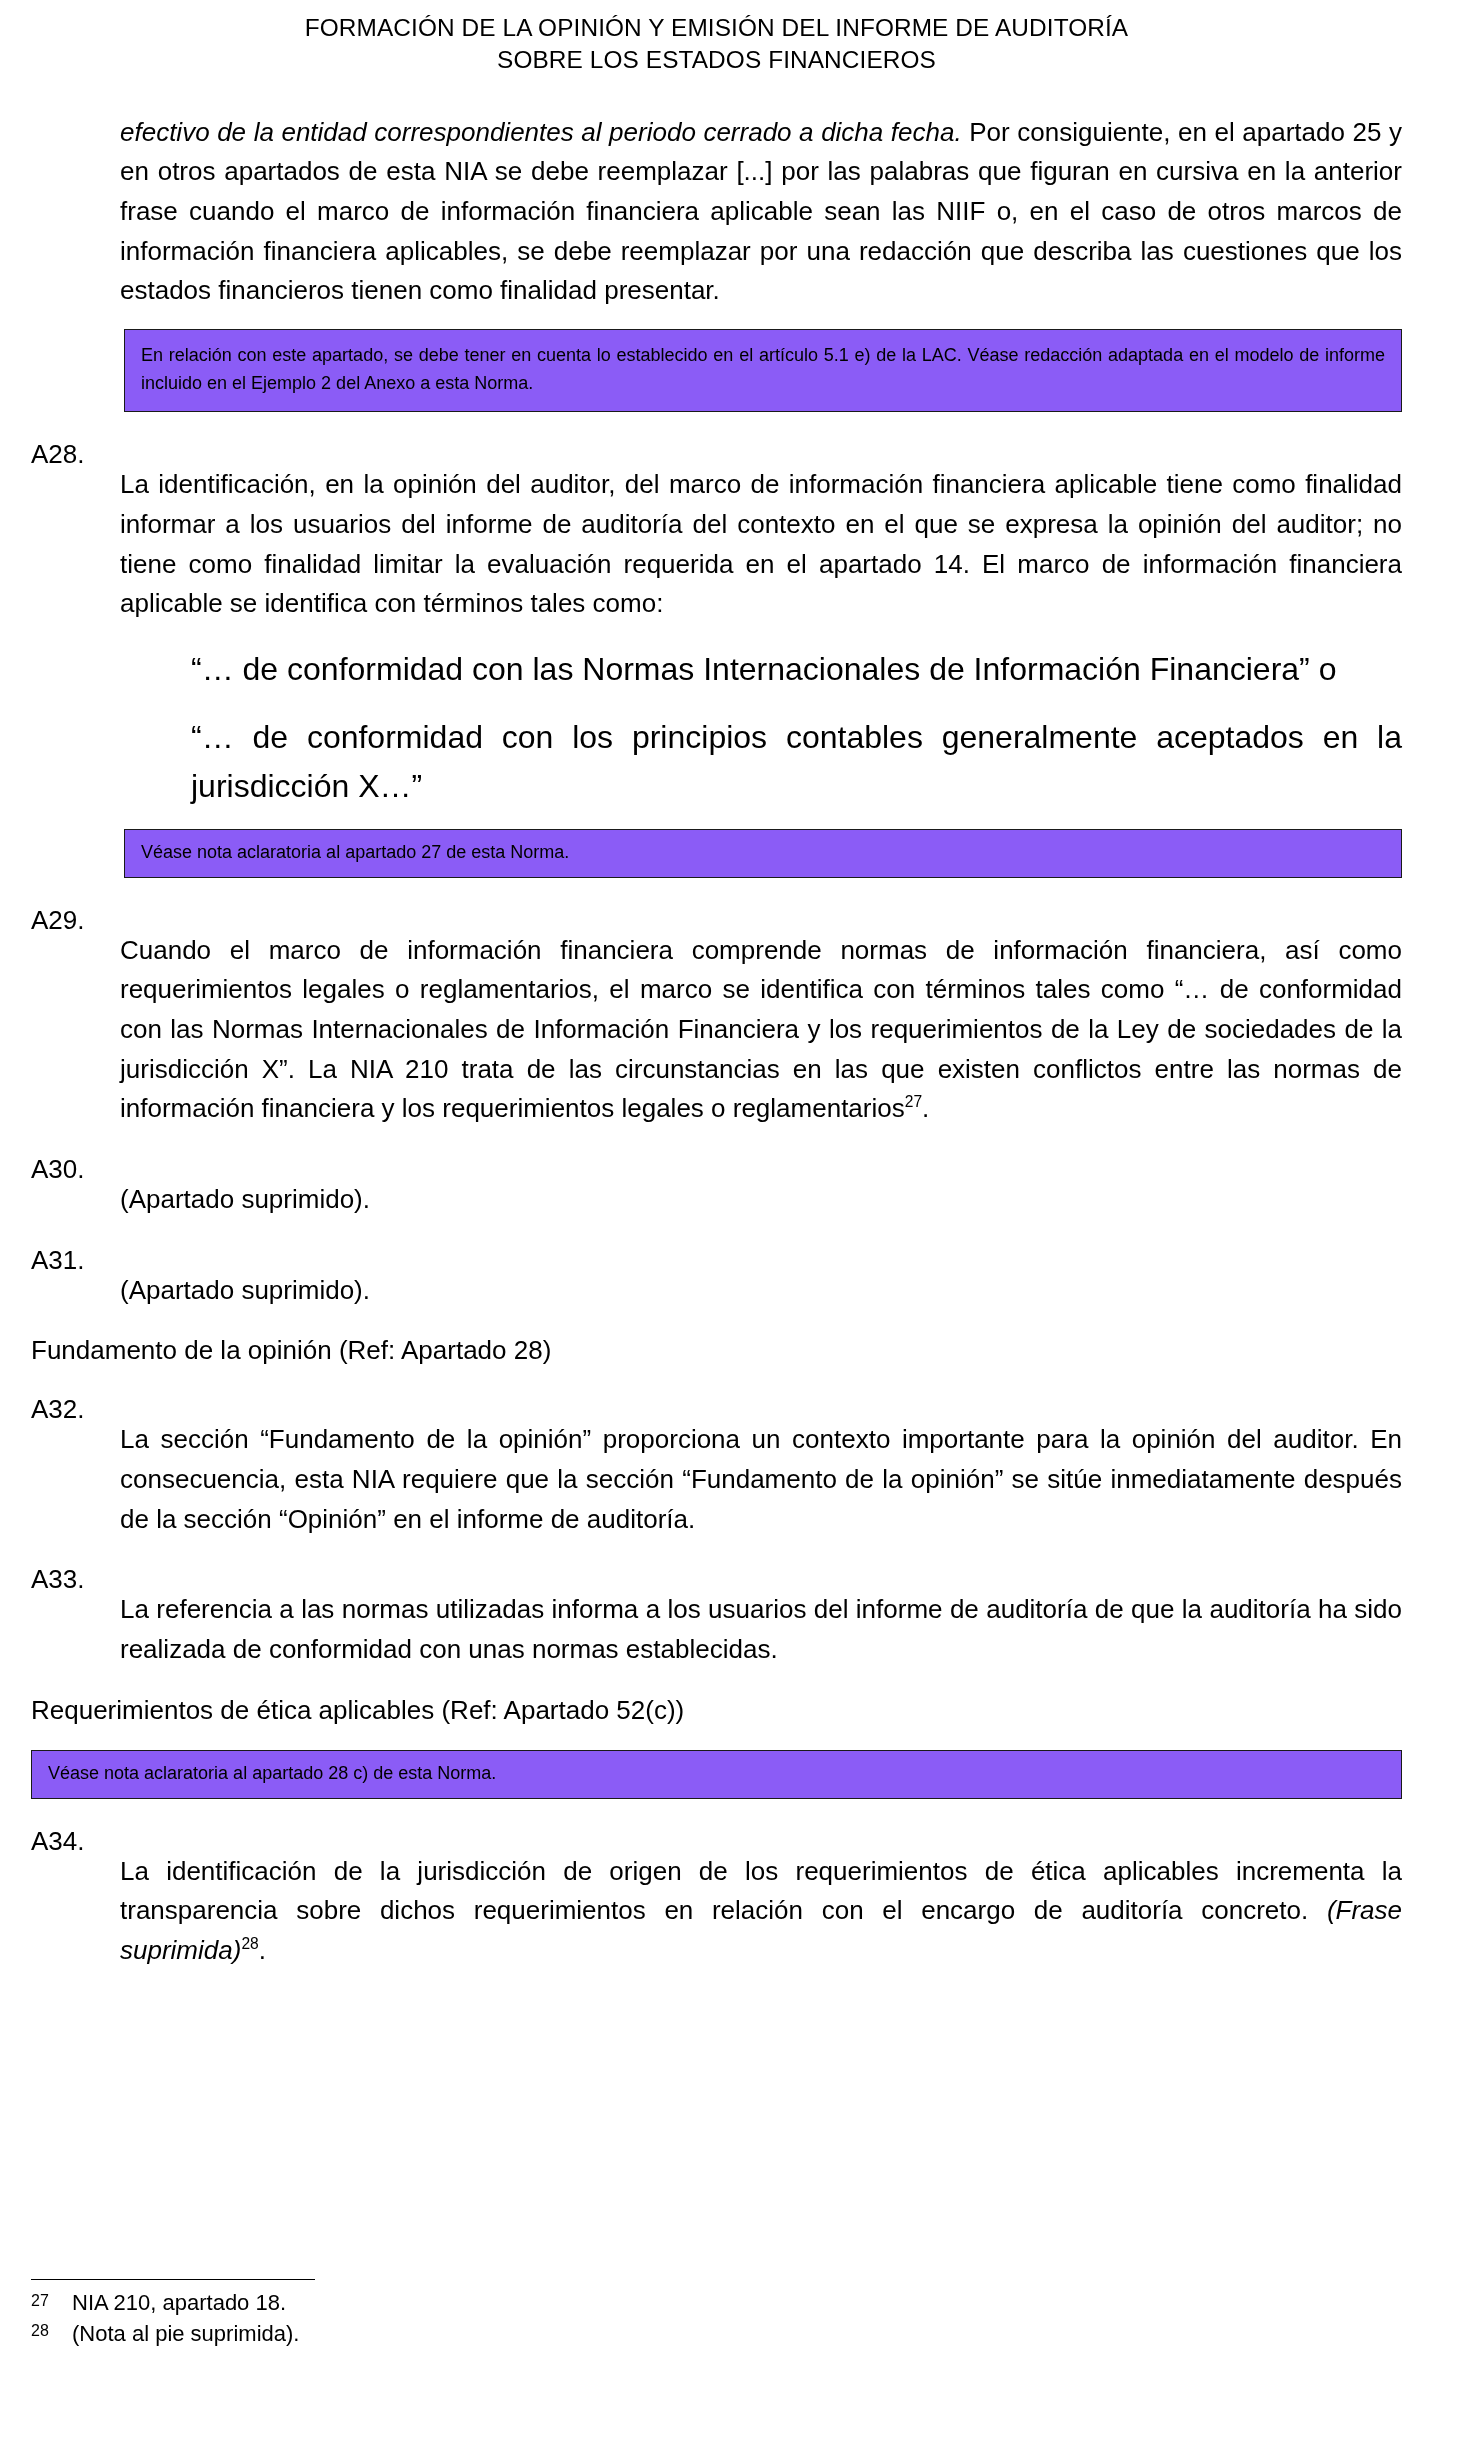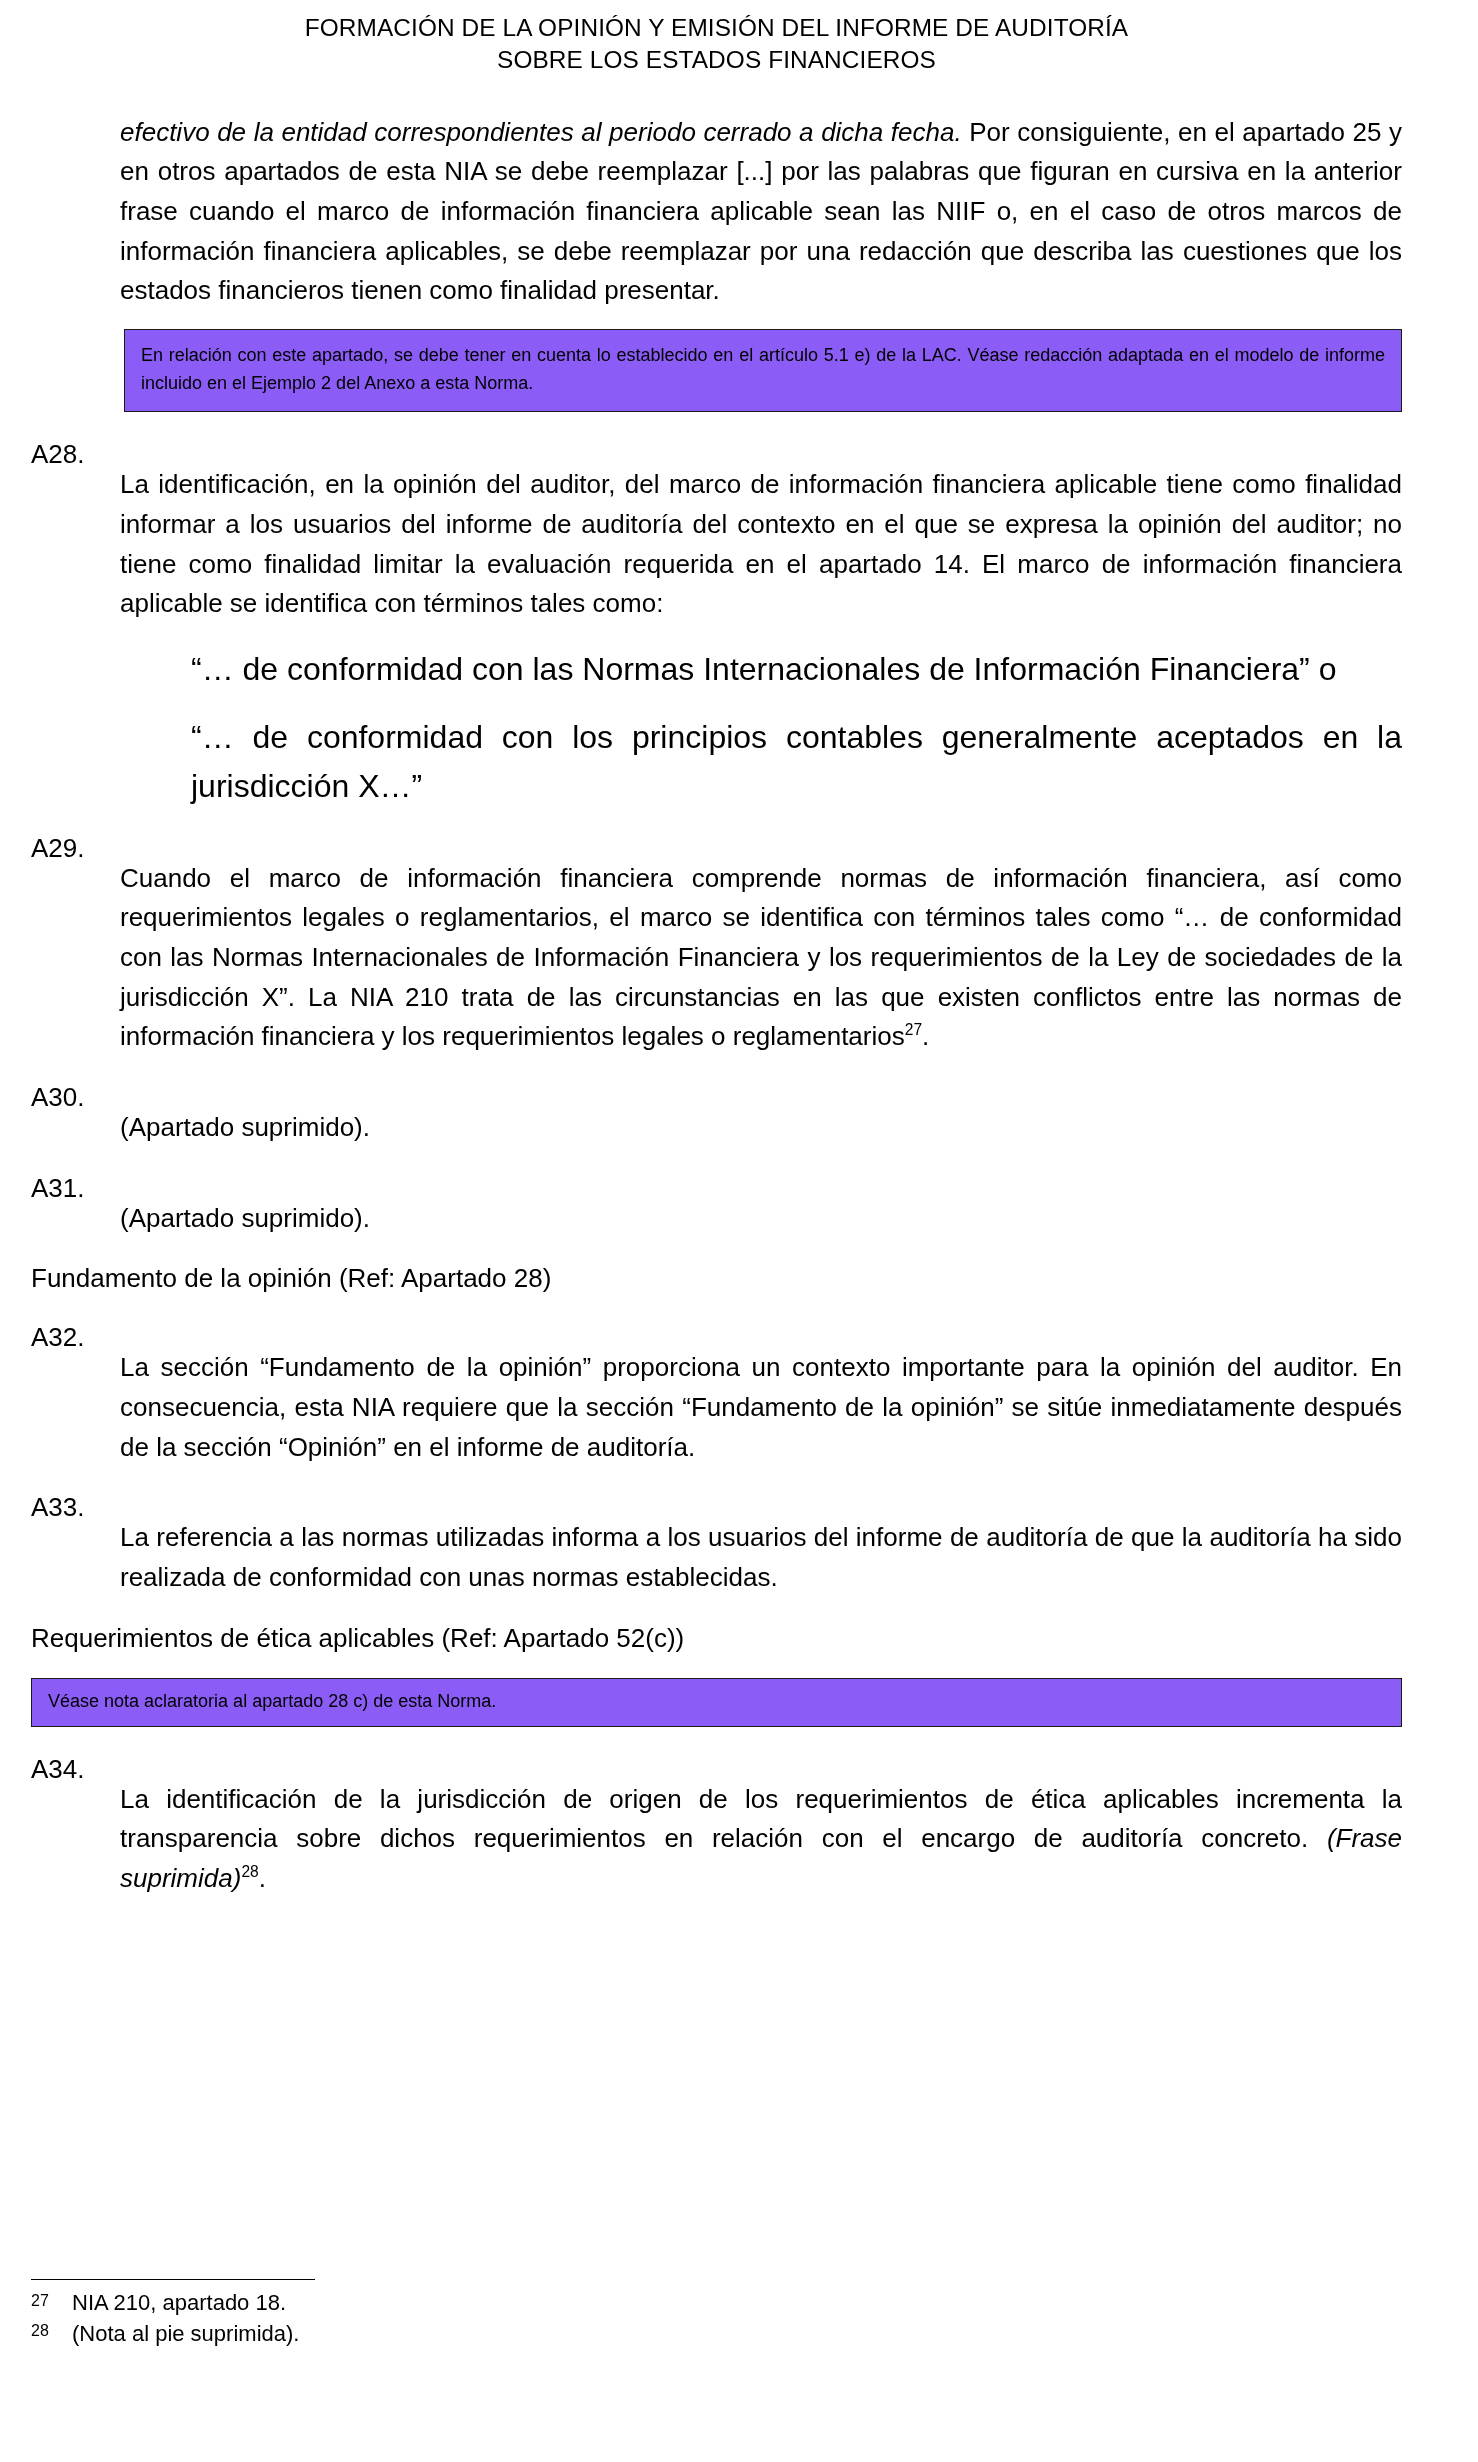--- a/index.html
+++ b/index.html
@@ -154,20 +154,23 @@
 
 
   <div class="numbered">
     <div class="label">A28.</div>
     <div class="body">La identificación, en la opinión del auditor, del marco de información financiera aplicable tiene como finalidad informar a los usuarios del informe de auditoría del contexto en el que se expresa la opinión del auditor; no tiene como finalidad limitar la evaluación requerida en el apartado 14. El marco de información financiera aplicable se identifica con términos tales como:</div>
   </div>
 
   <div class="quote-line">“… de conformidad con las Normas Internacionales de Información Financiera” o</div>
   <div class="quote-line last">“… de conformidad con los principios contables generalmente aceptados en la jurisdicción X…”</div>
 
+  <div class="note-box inset single">
+    <span>Véase nota aclaratoria al apartado 27 de esta Norma.</span>
+  </div>
 
   <div class="numbered">
     <div class="label">A29.</div>
     <div class="body"><span>Cuando el marco de información financiera comprende normas de información financiera, así como requerimientos legales o reglamentarios, el marco se identifica con términos tales como “… de conformidad con las Normas Internacionales de Información Financiera y los requerimientos de la Ley de sociedades de la jurisdicción X”. La NIA 210 trata de las circunstancias en las que existen conflictos entre las normas de información financiera y los requerimientos legales o reglamentarios</span><sup>27</sup><span>.</span></div>
   </div>
 
   <div class="numbered">
     <div class="label">A30.</div>
     <div class="body noljust ital">(Apartado suprimido).</div>
   </div>

